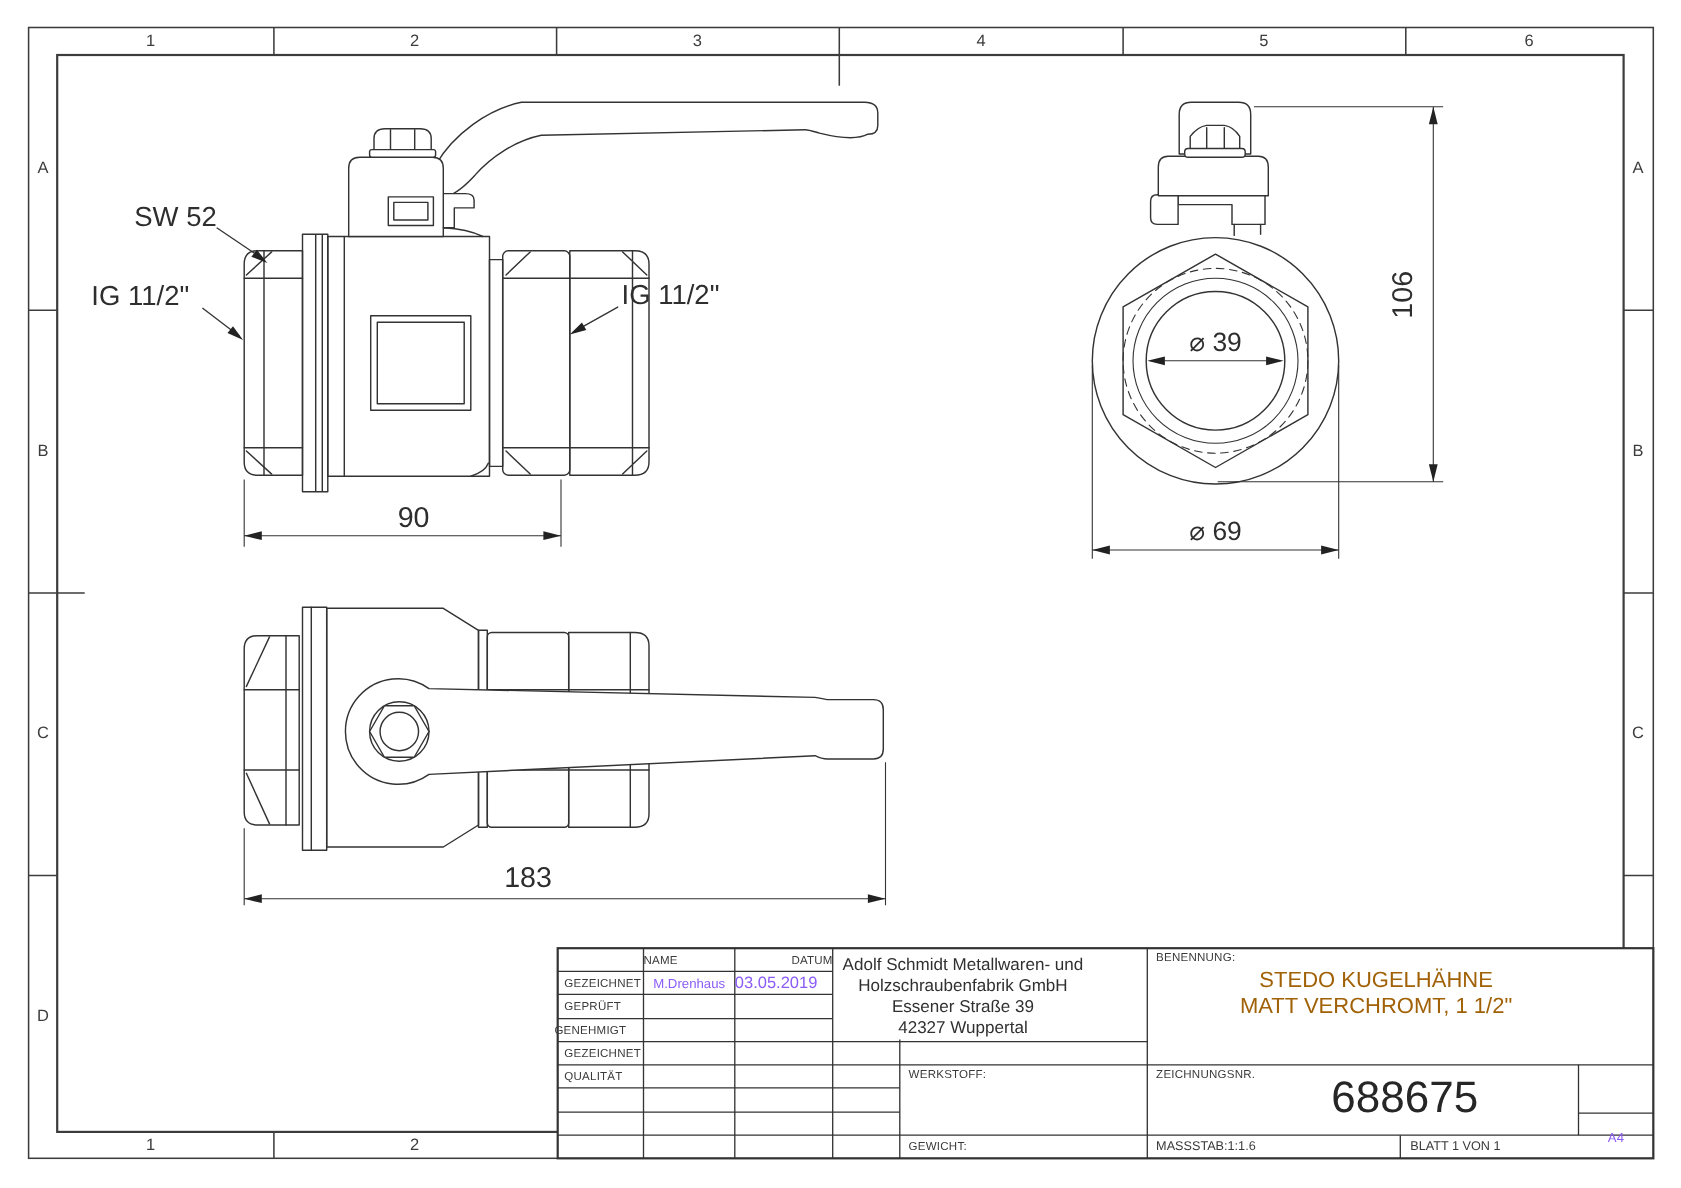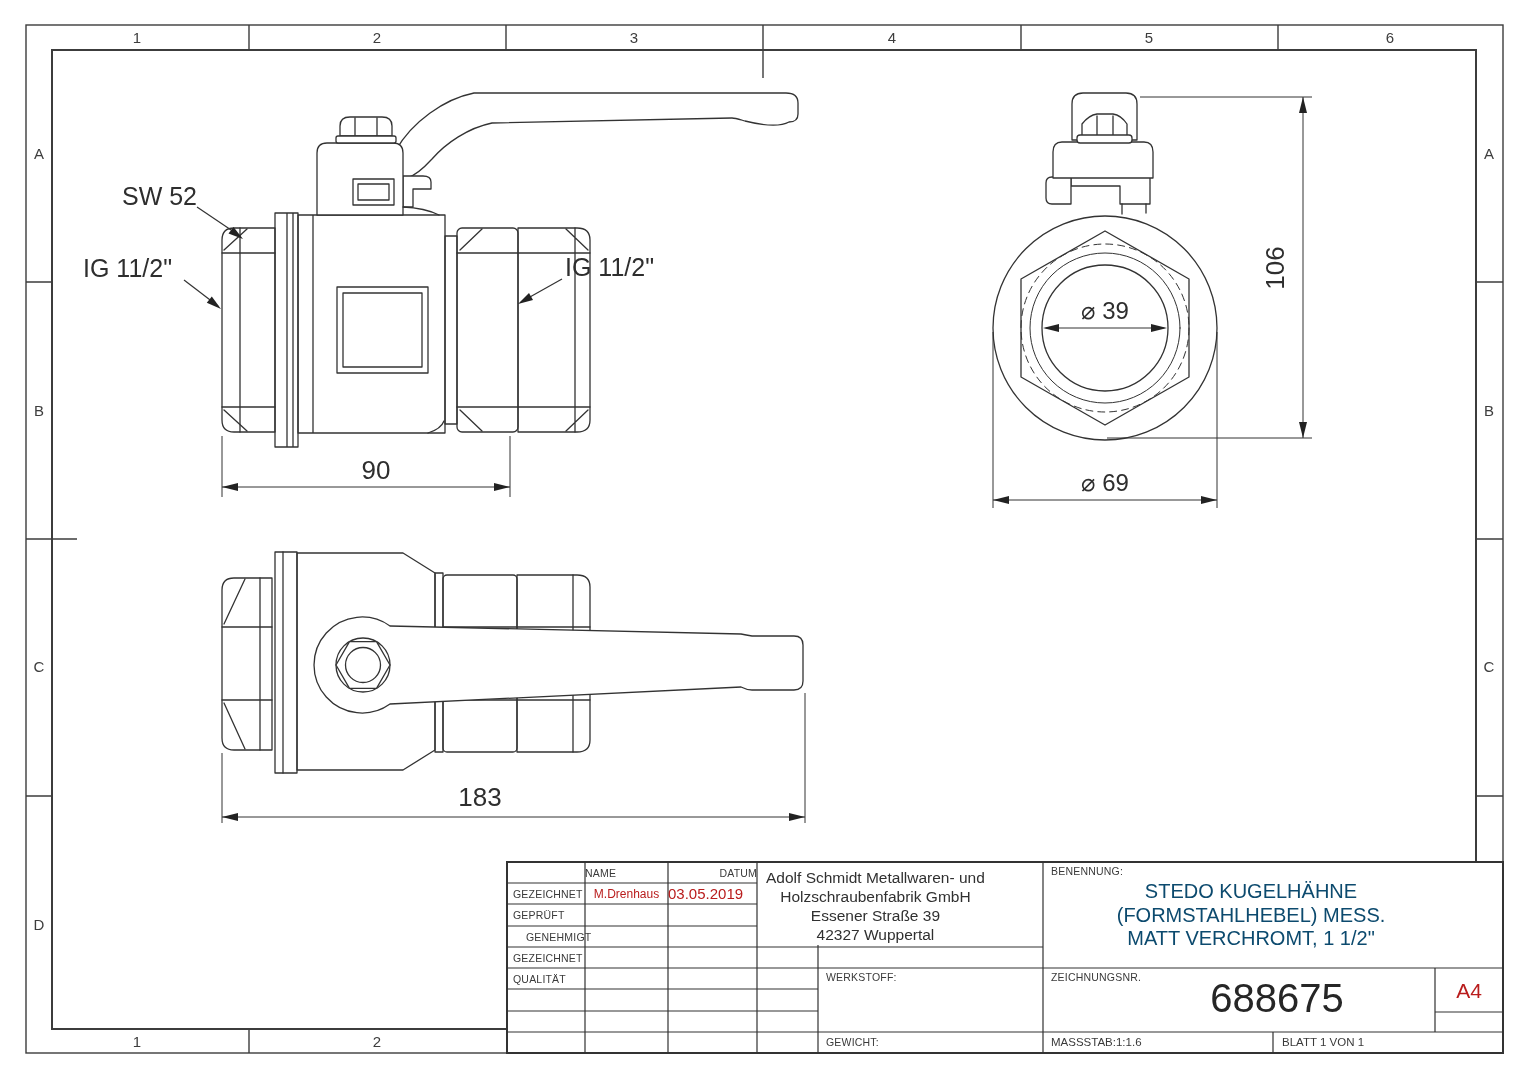--- a/index.html
+++ b/index.html
@@ -1,29 +1,29 @@
 <!DOCTYPE html>
 <html><head>
 <meta charset="utf-8">
 <style>
   html,body{margin:0;padding:0;background:#fff;}
   .sheet{position:relative;width:1528px;height:1080px;background:#fff;overflow:hidden;
          font-family:"Liberation Sans","DejaVu Sans",sans-serif;color:#2e2e2e;}
   .sheet svg{position:absolute;left:0;top:0;}
   svg text{font-family:"Liberation Sans","DejaVu Sans",sans-serif;fill:#2e2e2e;}
-  .lbl{position:absolute;white-space:nowrap;color:#b91c1c;}
+  .lbl{position:absolute;white-space:nowrap;color:#8b5cf6;}
   .cc{transform:translate(-50%,-50%);}
   .grid-lbl{font-size:15px;color:#3d3d3d;}
   .tb-small{font-size:10.5px;color:#3a3a3a;letter-spacing:.2px;}
   .tb-name{font-size:12px;}
   .tb-date{font-size:15px;}
   .company{font-size:15.5px;line-height:19px;color:#303030;text-align:center;}
-  .benennung{font-size:20px;line-height:23.5px;text-align:center;color:#0c4a6e;}
+  .benennung{font-size:20px;line-height:23.5px;text-align:center;color:#a16207;}
   .drawnr{font-size:40px;text-align:center;color:#262626;}
-  .fmt{font-size:21px;}
+  .fmt{font-size:12px;margin-top:48px;}
   .tb-foot{font-size:11.5px;color:#3a3a3a;}
 </style>
 </head>
 <body>
 
 <div class="sheet">
 
 <svg width="1528" height="1080" viewBox="0 0 1528 1080">
 
   <g stroke="#3c3c3c" fill="none" stroke-width="1.4">
@@ -177,38 +177,37 @@
 </div>
 
 <div>
   <div class="lbl tb-small" style="left:585px;top:867px;width:83px;text-align:left">NAME</div>
   <div class="lbl tb-small" style="left:668px;top:867px;width:89px;text-align:right">DATUM</div>
 
   <div class="lbl tb-small" style="left:513px;top:888px">GEZEICHNET</div>
   <div class="lbl tb-name" style="left:585px;top:887px;width:83px;text-align:center">M.Drenhaus</div>
   <div class="lbl tb-date" style="left:668px;top:885px;width:74px;text-align:center">03.05.2019</div>
   <div class="lbl tb-small" style="left:513px;top:909px">GEPRÜFT</div>
-  <div class="lbl tb-small" style="left:526px;top:931px">GENEHMIGT</div>
+  <div class="lbl tb-small" style="left:504px;top:931px">GENEHMIGT</div>
   <div class="lbl tb-small" style="left:513px;top:952px">GEZEICHNET</div>
   <div class="lbl tb-small" style="left:513px;top:973px">QUALITÄT</div>
 
   <div class="lbl company" style="left:766px;top:868px">
     <div>Adolf Schmidt Metallwaren- und</div>
     <div>Holzschraubenfabrik GmbH</div>
     <div>Essener Straße 39</div>
     <div>42327 Wuppertal</div>
   </div>
 
   <div class="lbl tb-small" style="left:826px;top:971px">WERKSTOFF:</div>
   <div class="lbl tb-small" style="left:826px;top:1036px">GEWICHT:</div>
 
   <div class="lbl tb-small" style="left:1051px;top:865px">BENENNUNG:</div>
   <div class="lbl benennung" style="left:1043px;top:880px;width:416px">
     <div>STEDO KUGELHÄHNE</div>
-    <div>(FORMSTAHLHEBEL) MESS.</div>
     <div>MATT VERCHROMT, 1 1/2"</div>
   </div>
 
   <div class="lbl tb-small" style="left:1051px;top:971px">ZEICHNUNGSNR.</div>
   <div class="lbl drawnr" style="left:1043px;top:976px;width:468px">688675</div>
   <div class="lbl fmt" style="left:1435px;top:979px;width:68px;text-align:center">A4</div>
 
   <div class="lbl tb-foot" style="left:1051px;top:1036px">MASSSTAB:1:1.6</div>
   <div class="lbl tb-foot" style="left:1282px;top:1036px">BLATT 1 VON 1</div>
 </div>

